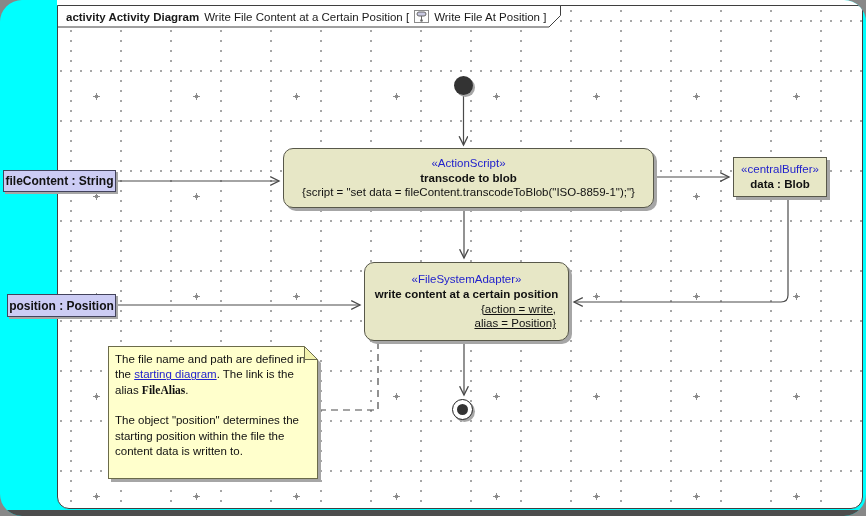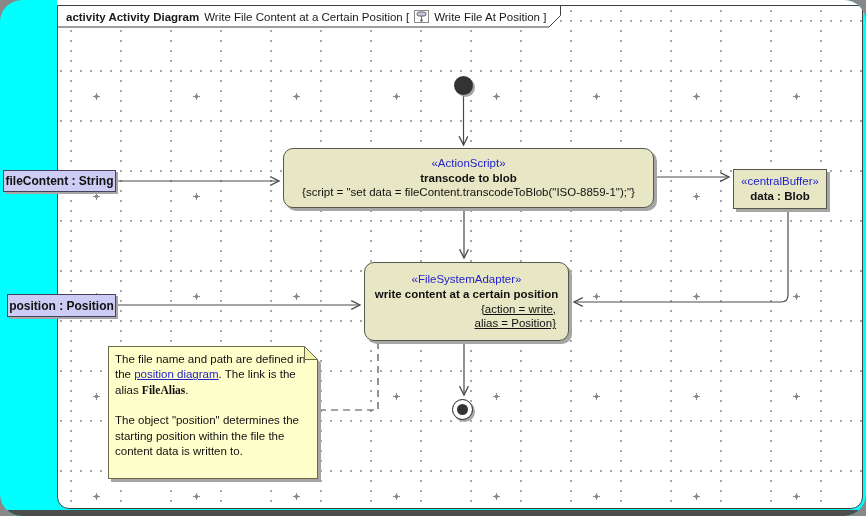--- a/index.html
+++ b/index.html
@@ -48,21 +48,21 @@
     box-shadow:3px 3px 0 var(--shadow-color,#a6a6a6);
     display:flex;flex-direction:column;align-items:center;justify-content:center;
     color:#111;font-size:11.5px;line-height:1.3;white-space:nowrap;
   }
   .rounded{border-radius:10px;}
   .stereotype{color:var(--stereotype-text,#2222cc);}
   .node-name{font-weight:bold;}
   .tag-line{width:100%;text-align:right;padding-right:12px;box-sizing:border-box;text-decoration:underline;}
 
   .node-transcode{left:283px;top:148px;width:371px;height:60px;}
-  .node-buffer{left:733px;top:157px;width:94px;height:40px;margin-top:12px;}
+  .node-buffer{left:733px;top:157px;width:94px;height:40px;}
   .node-write{left:364px;top:262px;width:205px;height:79px;}
 
   .obj-pin{
     position:absolute;box-sizing:border-box;
     background:var(--object-fill,#ccccf4);
     border:1px solid var(--object-border,#43435c);
     box-shadow:2px 2px 0 var(--shadow-color,#a6a6a6);
     display:flex;align-items:center;justify-content:center;
     font-weight:bold;font-size:12px;color:#111;white-space:nowrap;
   }
@@ -167,21 +167,21 @@
 
   <div class="final-node">
     <div class="final-dot"></div>
   </div>
 
   <div class="note-wrap">
     <div class="note-shadow note-clip"></div>
     <div class="note note-clip">
       <div class="note-text">
         <p>
-          <span>The file name and path are defined in the </span><span class="note-link">position diagram</span><span>. The link is the alias </span><span class="note-bold">FileAlias</span><span>.</span>
+          <span>The file name and path are defined in the </span><span class="note-link">starting diagram</span><span>. The link is the alias </span><span class="note-bold">FileAlias</span><span>.</span>
         </p>
         <p>The object "position" determines the starting position within the file the content data is written to.</p>
       </div>
     </div>
     <svg class="note-flap" width="14" height="14" viewBox="0 0 14 14">
       <path d="M0.5,0.5 L13.5,13.5 L0.5,13.5 Z" fill="#f2f2ad" stroke="#6b6b4a" stroke-width="1"></path>
     </svg>
   </div>
 
   <div class="bottom-edge"></div>

